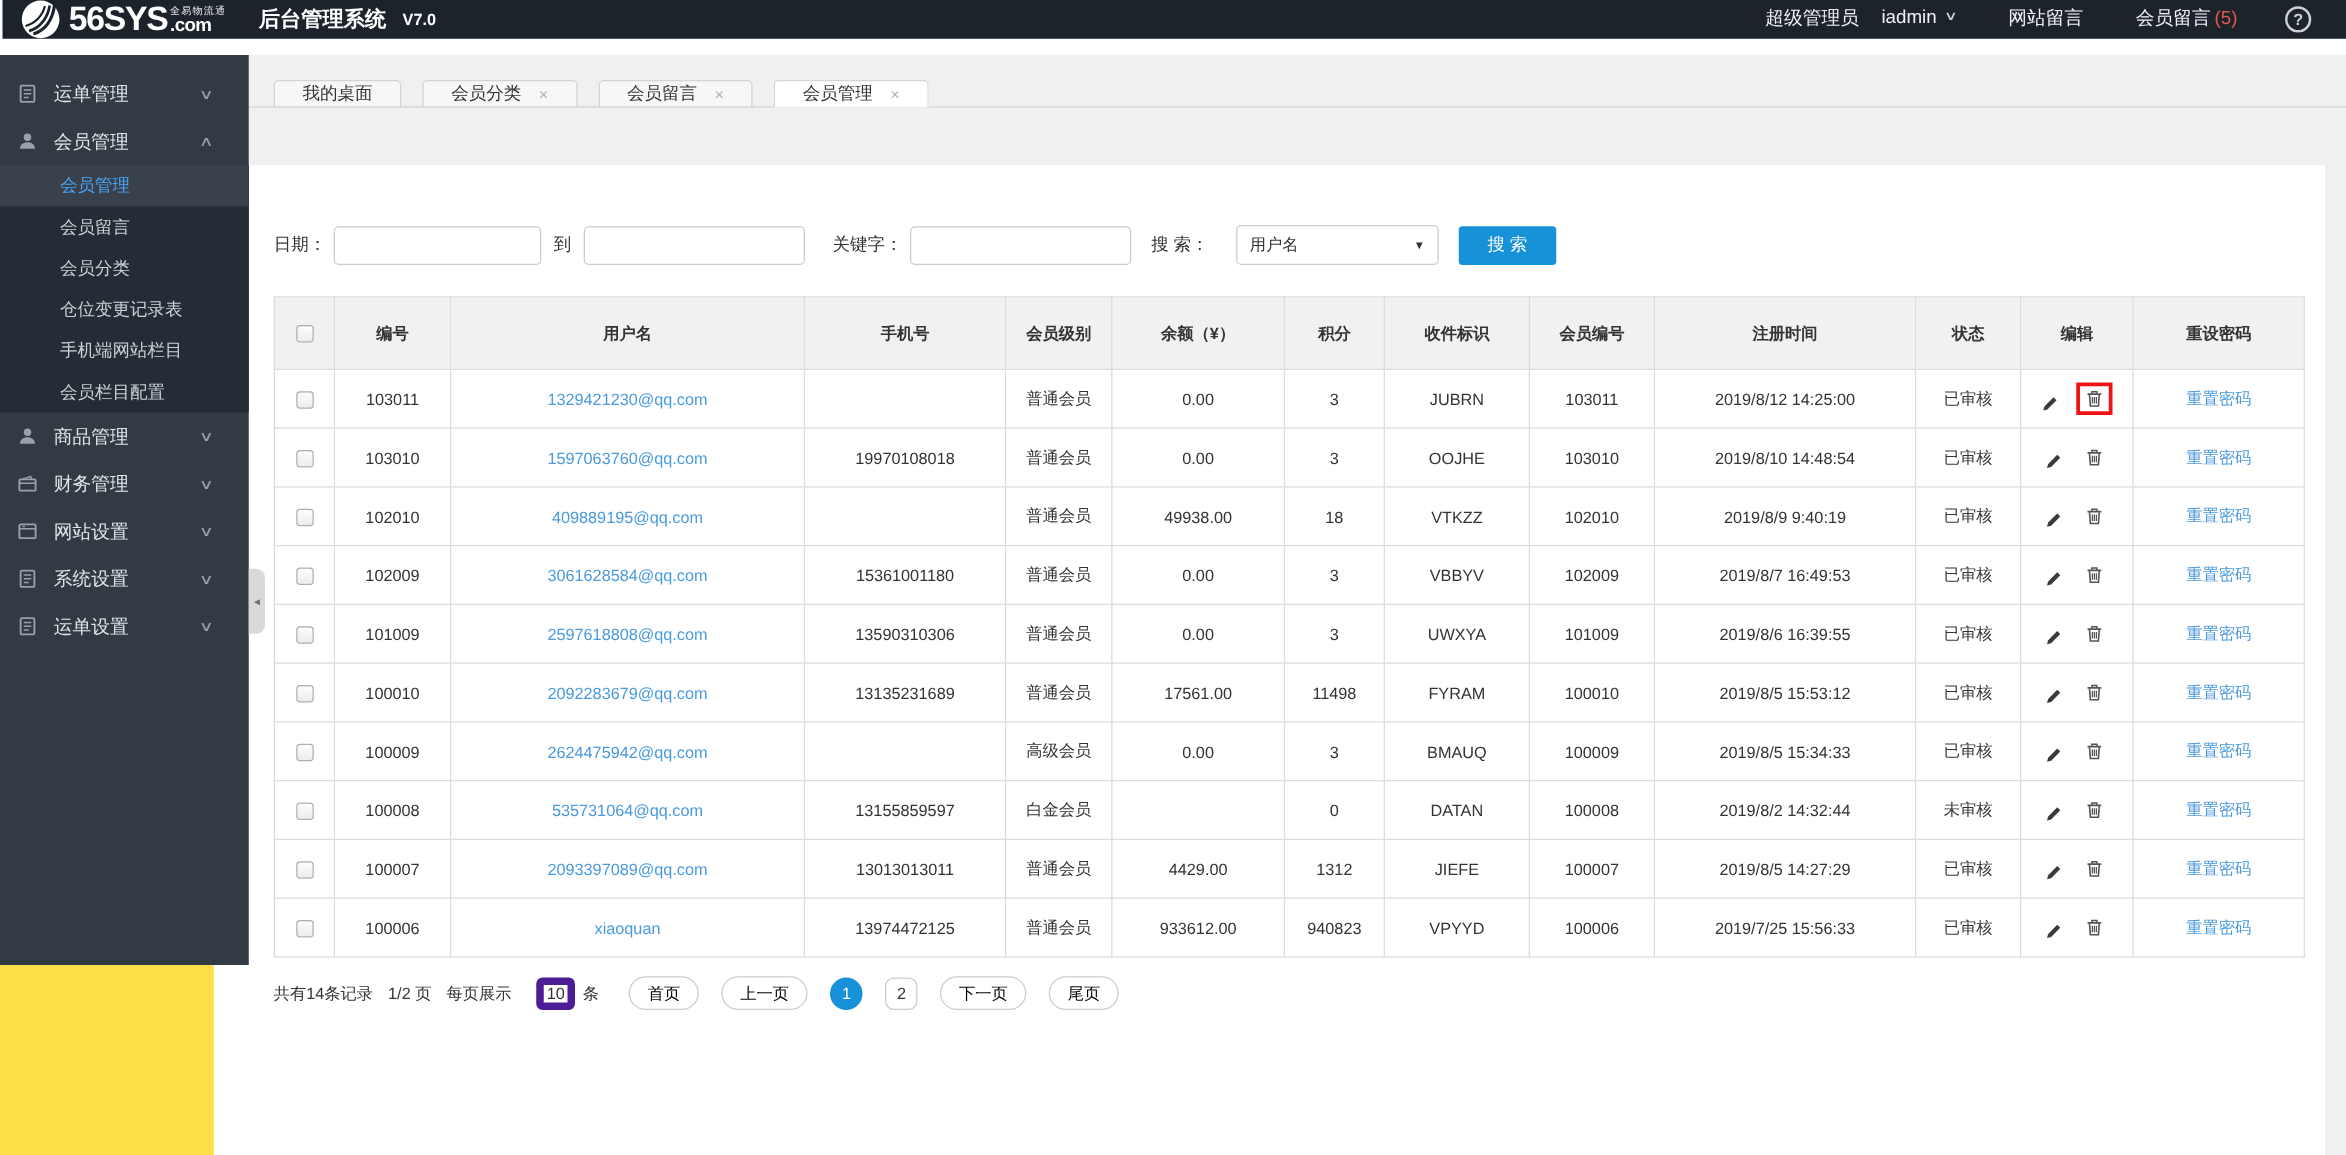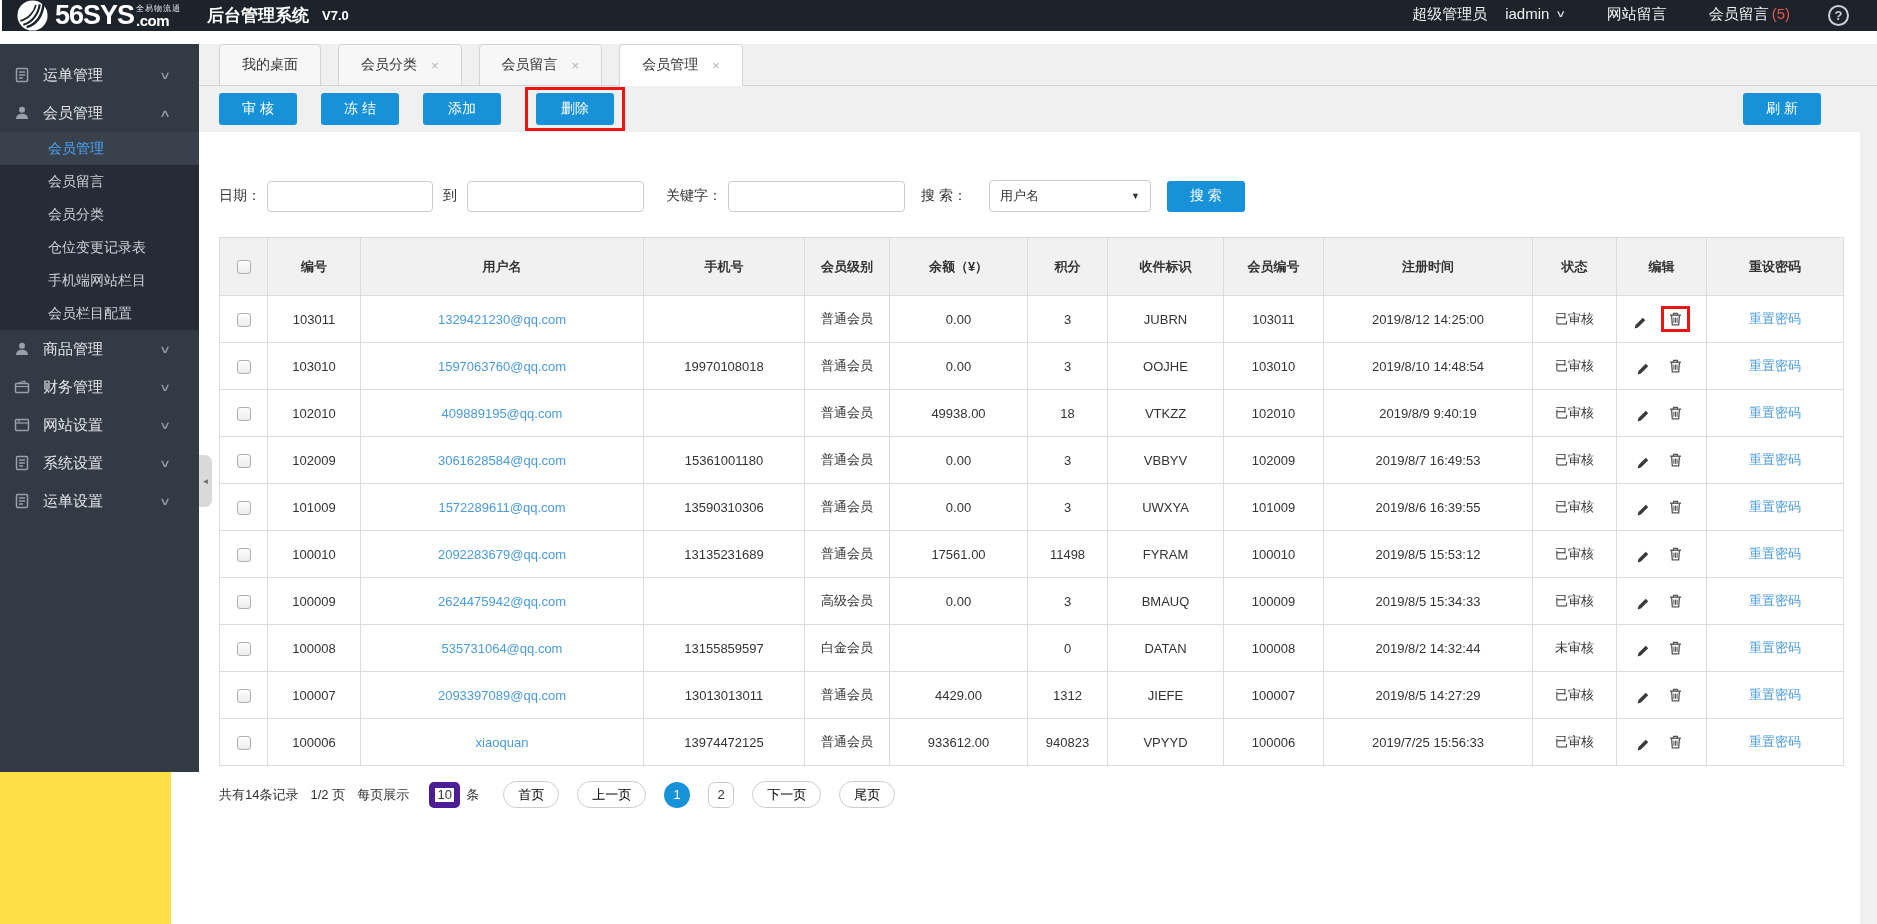--- a/index.html
+++ b/index.html
@@ -33,21 +33,21 @@
   .nav-icon { width:17px; margin-right:12px; display:inline-flex; align-items:center; }
   .chev { margin-left:auto; margin-right:30px; font-size:11px; color:#959ca6; transform:scale(1.5,1); }
   .submenu { background:#262c35; }
   .sub-item { height:33px; display:flex; align-items:center; padding-left:48px; font-size:14px; color:#ccd1d8; cursor:pointer; }
   .sub-item.active { background:#39414c; color:#4aa4f5; }
   .collapse-handle { position:absolute; left:199px; top:455px; width:13px; height:52px; background:#d9d9d9; border-radius:0 7px 7px 0; display:flex; align-items:center; justify-content:center; color:#6f6f6f; font-size:8px; cursor:pointer; z-index:25; }
 
   
   .main { position:absolute; top:44px; left:199px; right:0; bottom:0; background:#f0f0f0; }
   .tabbar { height:42px; display:flex; align-items:flex-end; padding-left:20px; border-bottom:1px solid #d4d4d4; }
-  .tab { height:42px; border:1px solid #d4d4d4; border-radius:4px 4px 0 0; background:#f7f7f7; display:flex; align-items:center; padding:0 22px; margin-right:17px; margin-bottom:-1px; font-size:14px; color:#333; cursor:pointer; }
+  .tab { height:22px; border:1px solid #d4d4d4; border-radius:4px 4px 0 0; background:#f7f7f7; display:flex; align-items:center; padding:0 22px; margin-right:17px; margin-bottom:-1px; font-size:14px; color:#333; cursor:pointer; }
   .tab.active { background:#fff; border-bottom-color:#fff; }
   .tab-close { margin-left:14px; color:#b3b3b3; font-size:13px; cursor:pointer; }
 
   .toolbar { height:46px; display:flex; align-items:center; padding-left:20px; position:relative; }
   .btn { height:32px; min-width:78px; background:#1791d8; color:#fff; border:none; border-radius:3px; font-size:14px; cursor:pointer; padding:0 12px; font-family:inherit; }
   .toolbar > .btn { margin-right:24px; }
   .red-box { border:3px solid #ee1414; padding:3px 8px; display:inline-block; }
   .refresh-btn { position:absolute; right:32px; top:7px; }
 
   .panel { position:absolute; top:88px; left:0; right:17px; bottom:0; background:#fff; }
@@ -219,29 +219,20 @@
       <div class="tab">
         <span>会员留言</span>
         <span class="tab-close">×</span>
       </div>
       <div class="tab active">
         <span>会员管理</span>
         <span class="tab-close">×</span>
       </div>
     </div>
 
-    <div class="toolbar">
-      <button class="btn">审 核</button>
-      <button class="btn">冻 结</button>
-      <button class="btn">添加</button>
-      <div class="red-box">
-        <button class="btn" style="margin:0">删除</button>
-      </div>
-      <button class="btn refresh-btn">刷 新</button>
-    </div>
 
     <div class="panel">
 
       <div class="filter-row">
         <span class="f-label">日期：</span>
         <input class="f-input w166" style="">
         <span class="to-label">到</span>
         <input class="f-input w177" style="">
         <span class="kw-label">关键字：</span>
         <input class="f-input w177" style="">
@@ -407,21 +398,21 @@
                       <path d="M4.9 5.6v5.2M6.5 5.6v5.2M8.1 5.6v5.2" stroke="#555" stroke-width="1" fill="none"></path>
                     </svg>
                   </span>
       </span>
     </td>
     <td><span class="lnk">重置密码</span></td>
   </tr>
             <tr>
     <td><span class="cb"></span></td>
     <td>101009</td>
-    <td><span class="lnk">1572289611@qq.com</span></td>
+    <td><span class="lnk">2597618808@qq.com</span></td>
     <td>13590310306</td>
     <td>普通会员</td>
     <td>0.00</td>
     <td>3</td>
     <td>UWXYA</td>
     <td>101009</td>
     <td>2019/8/6 16:39:55</td>
     <td>已审核</td>
     <td>
       <span class="icon-btn pencil">

